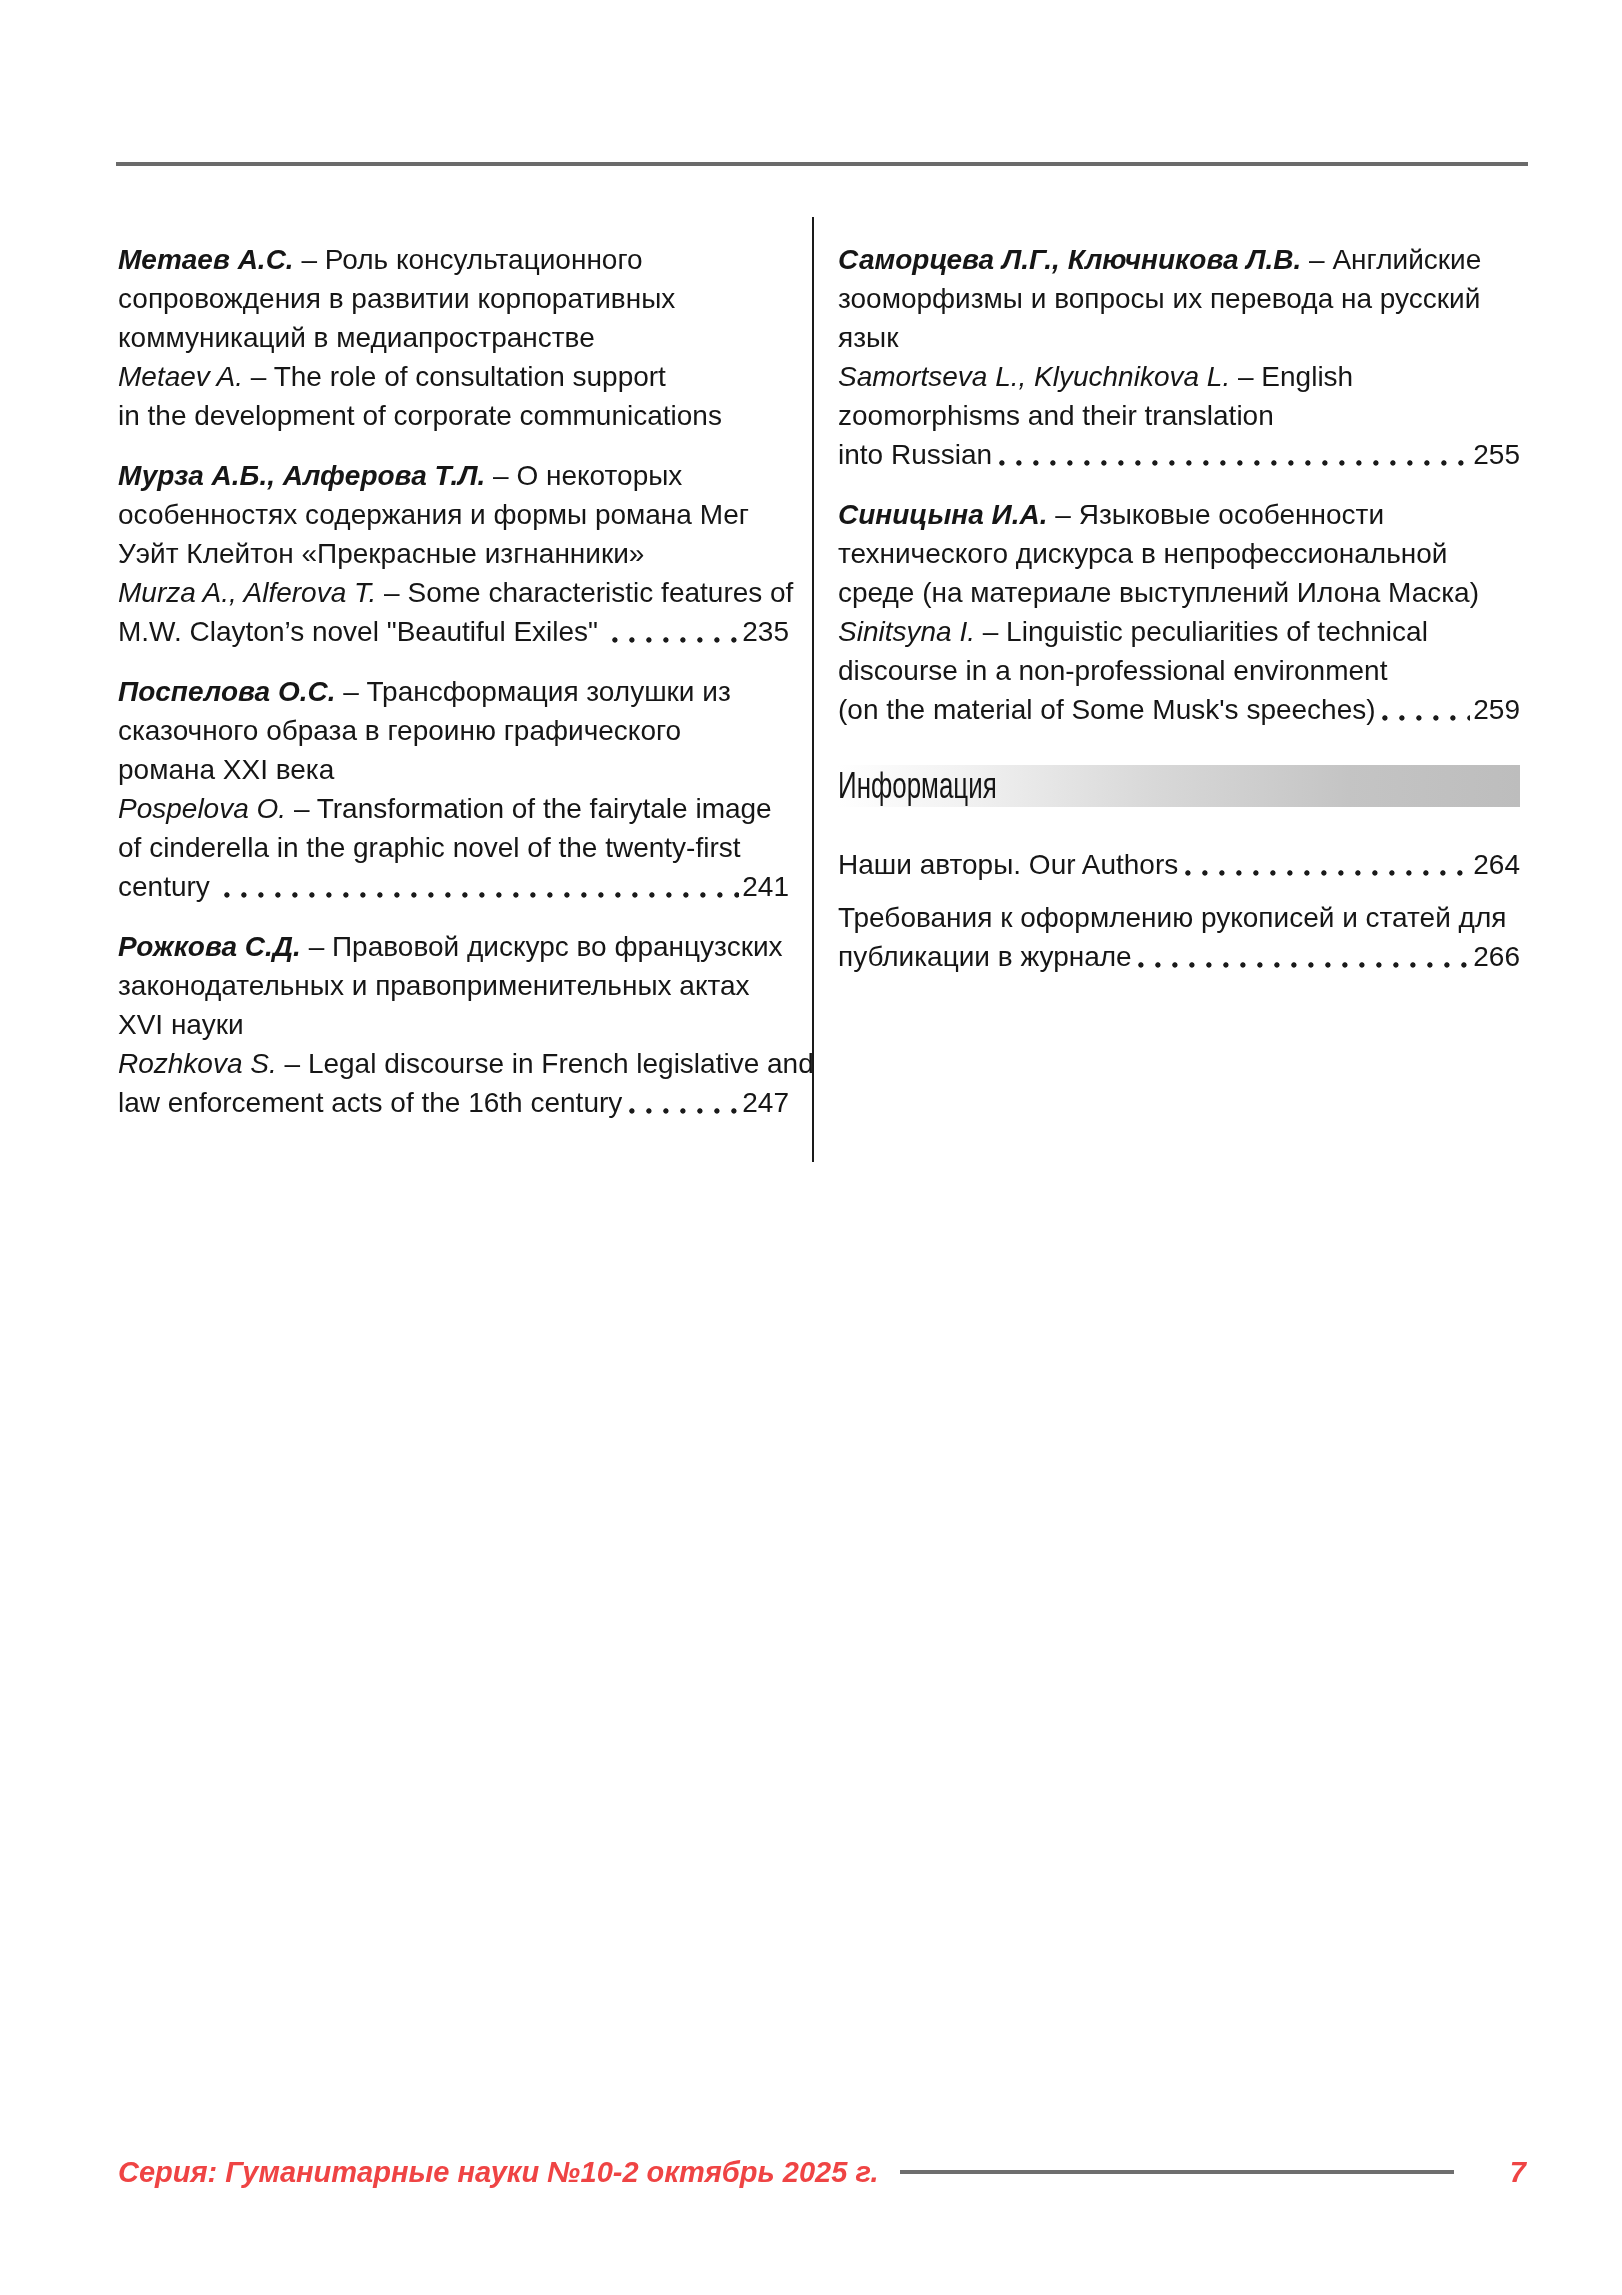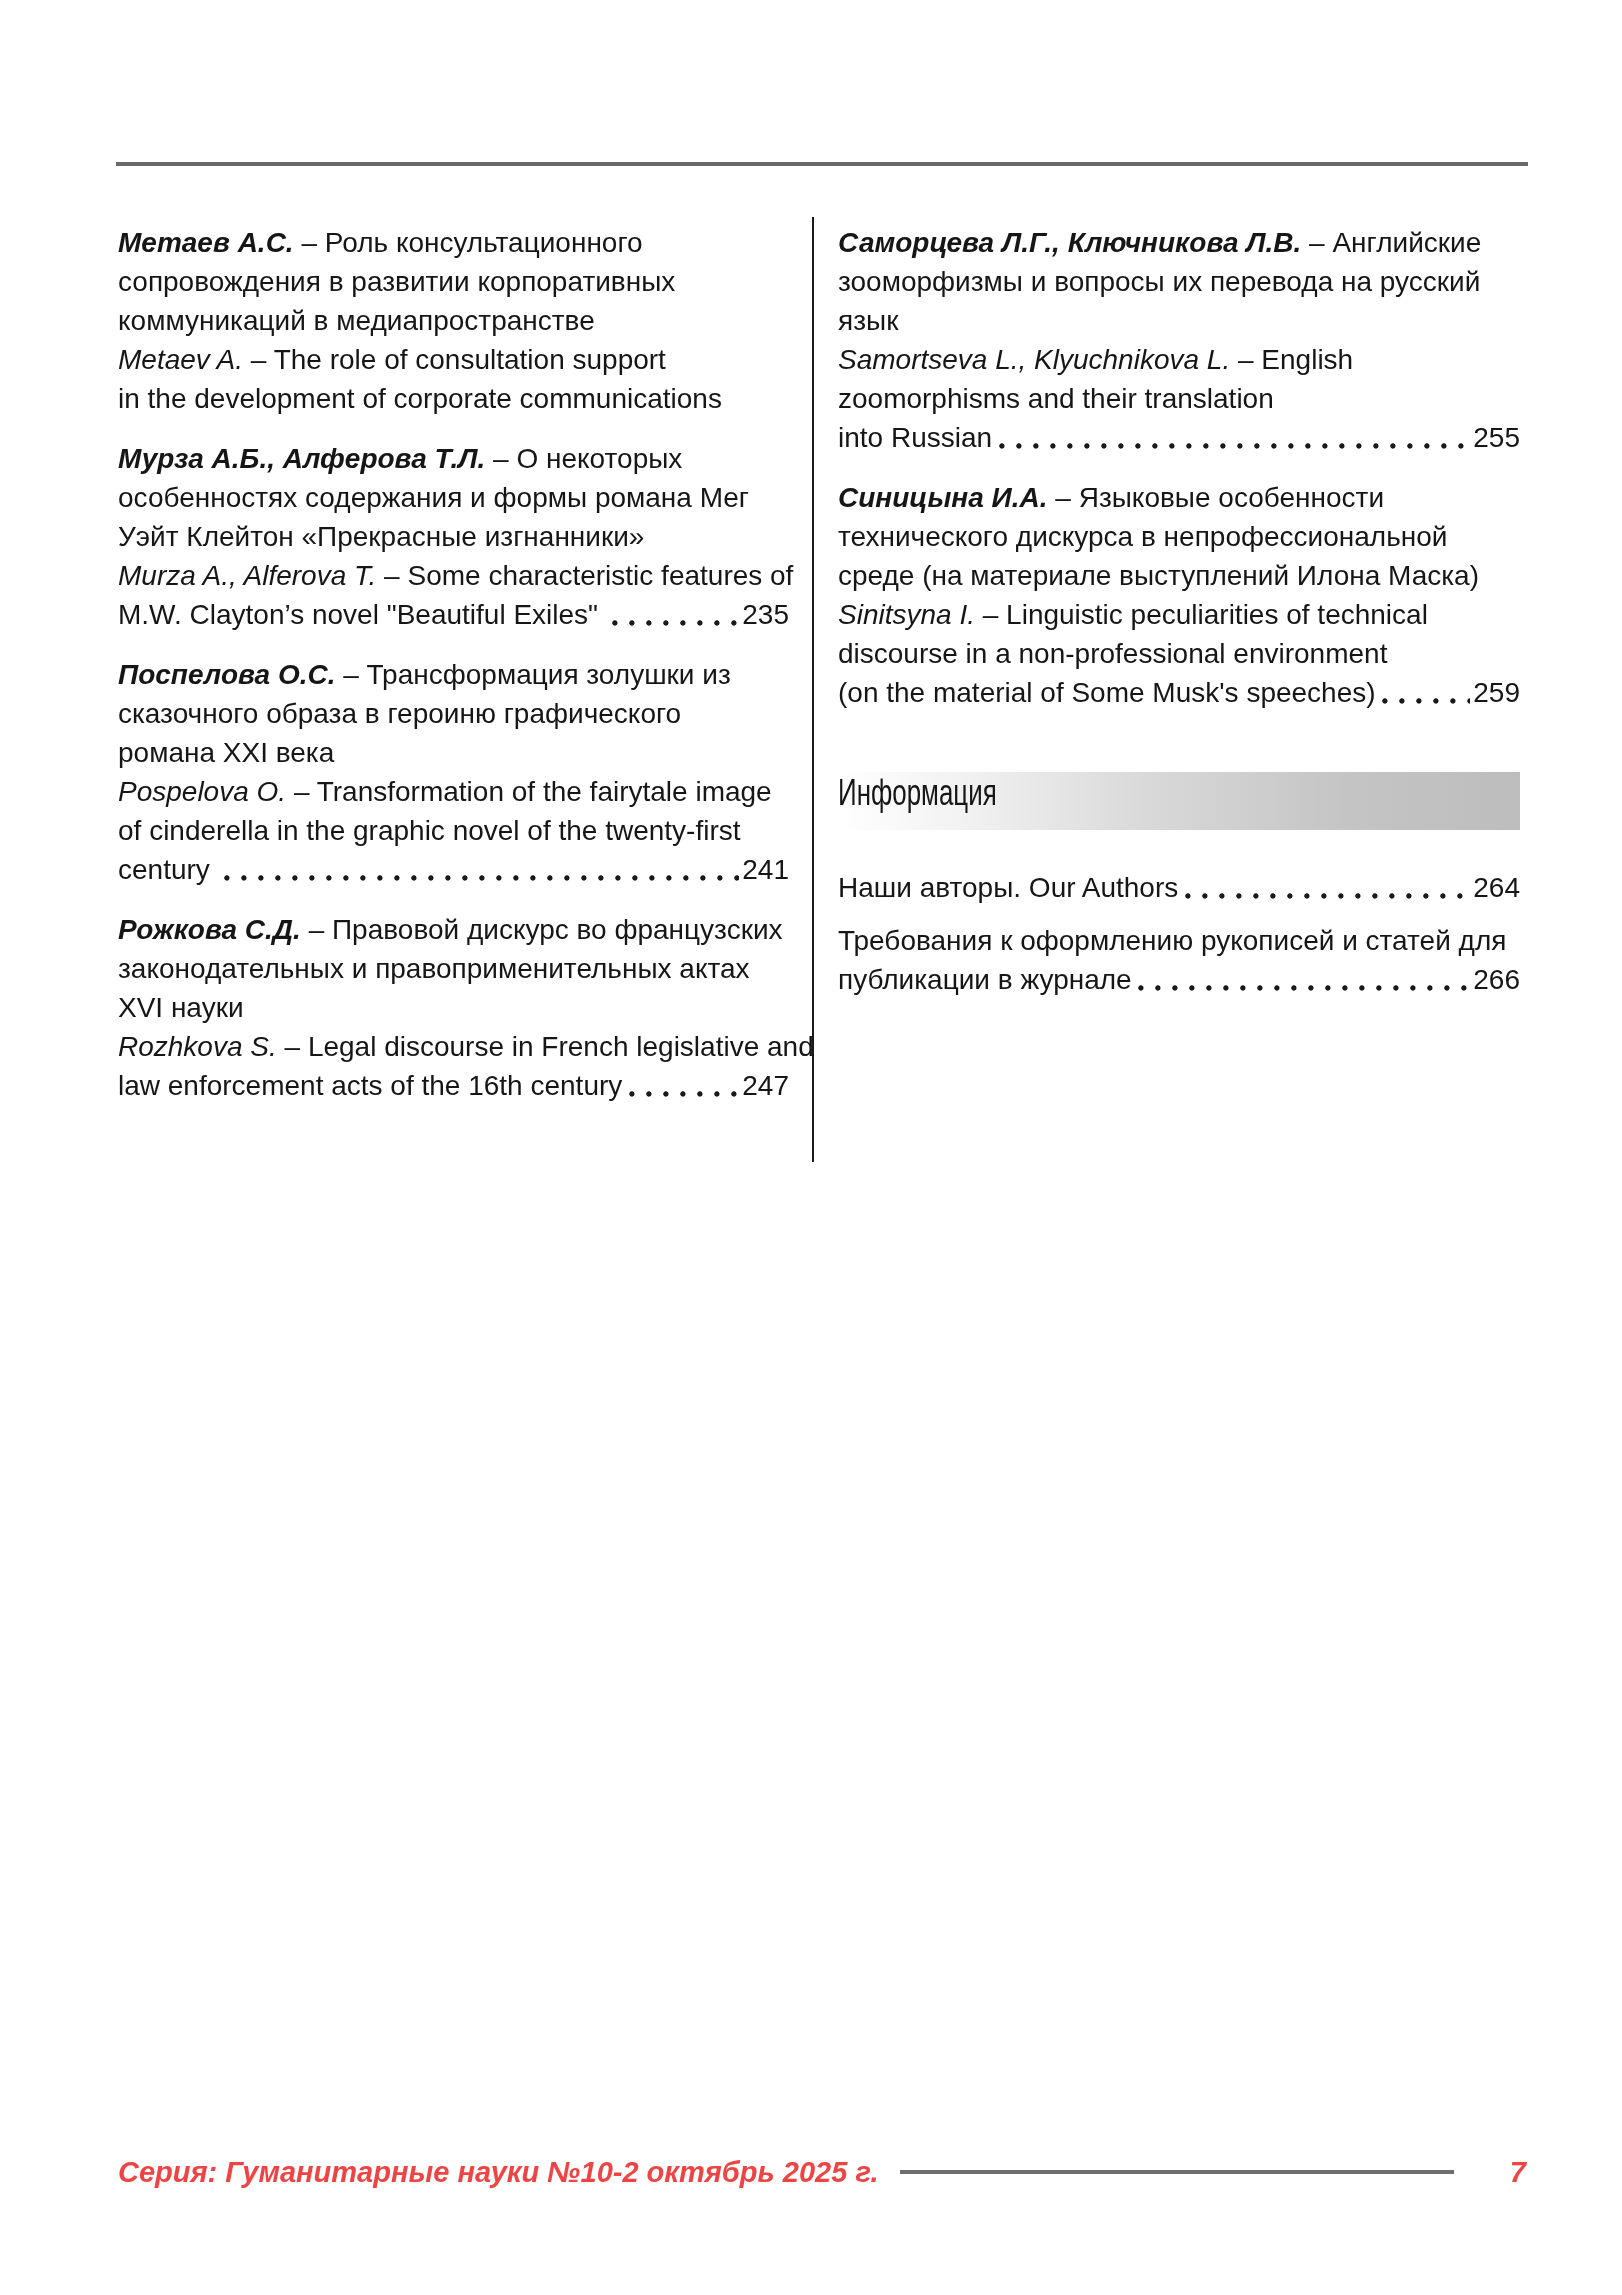--- a/index.html
+++ b/index.html
@@ -21,21 +21,21 @@
 
   .divider {
     position: absolute;
     left: 812px; top: 217px;
     width: 2px; height: 945px;
     background: #1a1a1a;
   }
 
   .col {
     position: absolute;
-    top: 223px;
+    top: 240px;
     font-size: 28px;
     line-height: 39px;
   }
   .col-left  { left: 118px;  width: 671px; }
   .col-right { left: 838px; width: 682px; }
 
   .entry { margin-bottom: 21px; }
 
   .line {
     display: flex;
@@ -52,22 +52,22 @@
     align-self: flex-end;
     height: 5.9px;
     margin: 0 3.3px 8.5px 6.5px;
     background-image: radial-gradient(circle at 2.9px 2.9px, #1a1a1a 2.3px, rgba(0,0,0,0) 3px);
     background-size: 17px 5.9px;
     background-repeat: repeat-x;
   }
   .pnum { }
 
   .section-bar {
-    margin-top: 60px;
-    height: 58px;
+    margin-top: 36px;
+    height: 42px;
     background: linear-gradient(90deg, #ffffff 0%, #f2f2f2 18%, #d9d9d9 45%, #c4c4c4 75%, #bdbdbd 100%);
   }
   .section-bar .header-text {
     display: inline-block;
     font-size: 36px;
     line-height: 42px;
     font-weight: 400;
     color: #161616;
     transform: scaleX(0.72);
     transform-origin: 0 50%;

